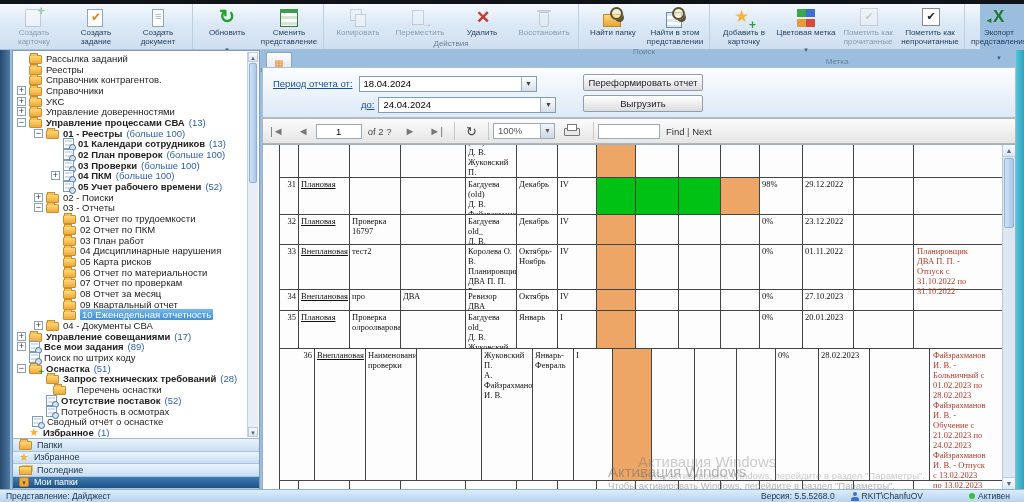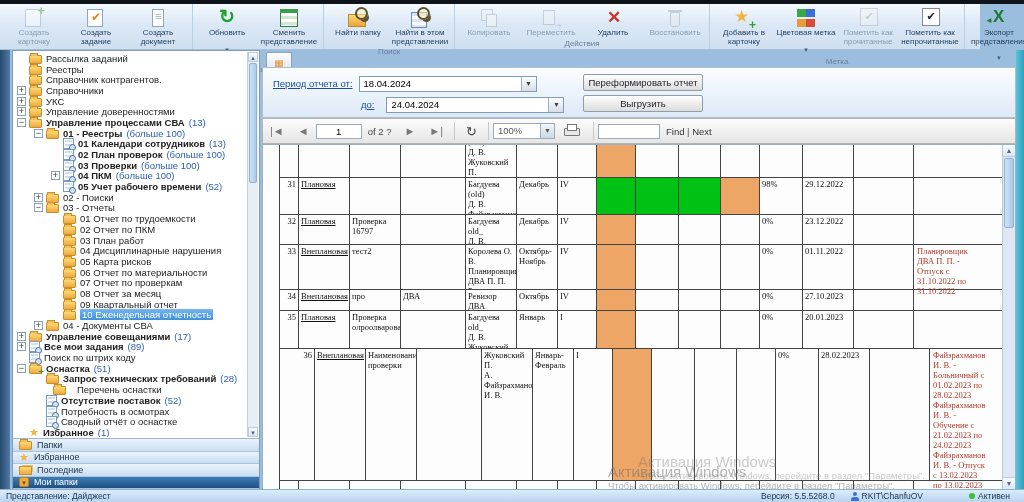--- a/index.html
+++ b/index.html
@@ -76,21 +76,21 @@
   .ic-mybox { width:10px; min-width:10px; height:10px; background:#f0a93c; border:1px solid #b97f1f; border-radius:2px; color:#7a4d05; font-size:7px; text-align:center; line-height:9px; }
   .ic-folders { position:relative; width:13px; min-width:13px; height:9px; background:linear-gradient(#fdd976,#f0a93c); border:1px solid #c98f2e; margin-top:2px; box-shadow:2px -2px 0 -1px #e7c067; }
 
   
   .main { position:absolute; left:262px; top:50px; width:754px; height:440px; }
   .doctab { position:absolute; left:4px; top:2px; width:26px; height:15px; background:linear-gradient(#fdfdfd,#e4ecf4); border:1px solid #8aa4bc; border-bottom:none; border-radius:2px 2px 0 0; text-align:center; }
   .doctab span { color:#e8912d; font-size:10px; line-height:14px; }
   .params { position:absolute; left:0; top:17px; width:754px; height:51px; background:linear-gradient(#fbfdff,#dde9f6); border:1px solid #aebfd2; }
   .prow { position:absolute; height:17px; display:flex; align-items:center; }
   .plabel { font-size:9.5px; color:#1a4fa0; text-decoration:underline; margin-right:6px; }
-  .plabel2 { font-size:9.5px; color:#1a4fa0; text-decoration:underline; margin-right:12px; }
+  .plabel2 { font-size:9.5px; color:#1a4fa0; text-decoration:underline; margin-right:4px; }
   .combo { width:178px; height:16px; background:#fff; border:1px solid #7f9db9; display:flex; }
   .combo input { flex:1; border:none; outline:none; font-size:9.5px; padding-left:4px; font-family:"Liberation Sans",sans-serif; background:transparent; }
   .combo .dbtn { width:15px; background:linear-gradient(#fefefe,#d8dee6); border-left:1px solid #9ab0c6; font-size:7px; color:#345; text-align:center; line-height:14px; cursor:pointer; }
   .pbtn { position:absolute; width:120px; height:17px; background:linear-gradient(#ffffff,#dcdcdc); border:1px solid #8f9daa; border-radius:2px; font-size:9.5px; color:#223; text-align:center; line-height:15px; cursor:pointer; }
 
   .vtoolbar { position:absolute; left:0; top:68px; width:754px; height:26px; background:linear-gradient(#fcfcfc,#e5e5e5); border:1px solid #b4b4b4; display:flex; align-items:center; font-size:10px; color:#555; }
   .vbtn { padding:0 7px; font-size:11px; color:#777; cursor:pointer; }
   .vsep { width:1px; height:18px; background:#c8c8c8; margin:0 4px; }
   .pagebox { width:46px; height:15px; border:1px solid #9ab; background:#fff; font-size:9.5px; text-align:center; font-family:"Liberation Sans",sans-serif; }
   .oftext { margin:0 6px; color:#444; font-size:9.5px; }
@@ -154,51 +154,51 @@
       </div>
       <div class="rgroup">
         <div class="rbtns">
           <div class="rbtn"><span data-icon="refresh"></span><span class="rlabel">Обновить</span><span class="rarrow">▾</span></div>
           <div class="rbtn"><span data-icon="view"></span><span class="rlabel">Сменить представление</span><span class="rarrow">▾</span></div>
         </div>
         <div class="rglabel">Представление</div>
       </div>
       <div class="rgroup">
         <div class="rbtns">
+          <div class="rbtn disabled">
+            <span data-icon="copy"></span>
+            <span class="rlabel">Копировать</span>
+          </div>
+          <div class="rbtn disabled">
+            <span data-icon="move"></span>
+            <span class="rlabel">Переместить</span>
+          </div>
+          <div class="rbtn">
+            <span data-icon="delete"></span>
+            <span class="rlabel">Удалить</span>
+          </div>
+          <div class="rbtn disabled">
+            <span data-icon="restore"></span>
+            <span class="rlabel">Восстановить</span>
+          </div>
+        </div>
+        <div class="rglabel">Действия</div>
+      </div>
+      <div class="rgroup">
+        <div class="rbtns">
           <div class="rbtn">
             <span data-icon="findfolder"></span>
             <span class="rlabel">Найти папку</span>
           </div>
           <div class="rbtn">
             <span data-icon="findview"></span>
             <span class="rlabel">Найти в этом представлении</span>
           </div>
         </div>
         <div class="rglabel">Поиск</div>
-      </div>
-      <div class="rgroup">
-        <div class="rbtns">
-          <div class="rbtn disabled">
-            <span data-icon="copy"></span>
-            <span class="rlabel">Копировать</span>
-          </div>
-          <div class="rbtn disabled">
-            <span data-icon="move"></span>
-            <span class="rlabel">Переместить</span>
-          </div>
-          <div class="rbtn">
-            <span data-icon="delete"></span>
-            <span class="rlabel">Удалить</span>
-          </div>
-          <div class="rbtn disabled">
-            <span data-icon="restore"></span>
-            <span class="rlabel">Восстановить</span>
-          </div>
-        </div>
-        <div class="rglabel">Действия</div>
       </div>
       <div class="rgroup">
         <div class="rbtns">
           <div class="rbtn">
             <span data-icon="fav"></span>
             <span class="rlabel">Добавить в карточку</span>
           </div>
           <div class="rbtn"><span data-icon="colors"></span><span class="rlabel">Цветовая метка</span><span class="rarrow">▾</span></div>
           <div class="rbtn disabled">
             <span data-icon="read"></span>
@@ -398,21 +398,21 @@
           <span class="exp-sp"></span>
           <span class="tico ic-search"></span>
           <span class="tlabel bold">Отсутствие поставок</span>
           <span class="tcount">(52)</span>
         </div>
         <div class="titem" style="padding-left: 21px;">
           <span class="exp-sp"></span>
           <span class="tico ic-search"></span>
           <span class="tlabel">Потребность в осмотрах</span>
         </div>
-        <div class="titem" style="padding-left: 21px;">
+        <div class="titem" style="padding-left: 7px;">
           <span class="exp-sp"></span>
           <span class="tico ic-search"></span>
           <span class="tlabel">Сводный отчёт о оснастке</span>
         </div>
         <div class="titem" style="padding-left: 4px;">
           <span class="exp-sp"></span>
           <span class="tico ic-star">★</span>
           <span class="tlabel bold">Избранное</span>
           <span class="tcount">(1)</span>
         </div>

